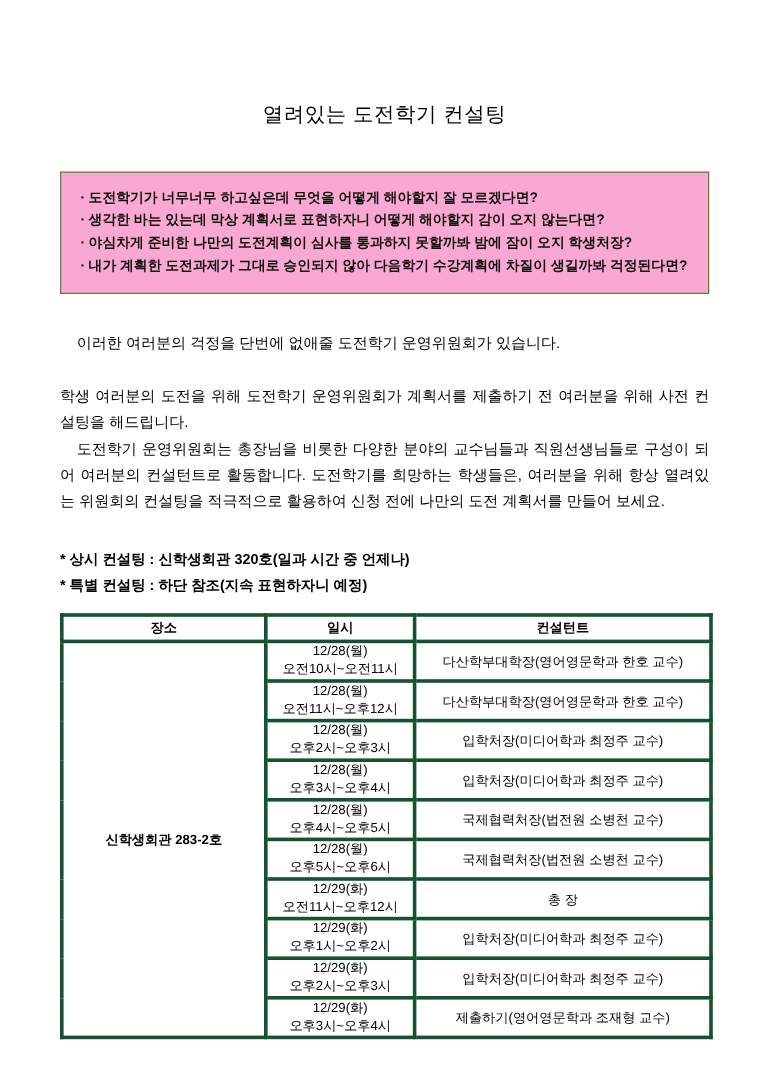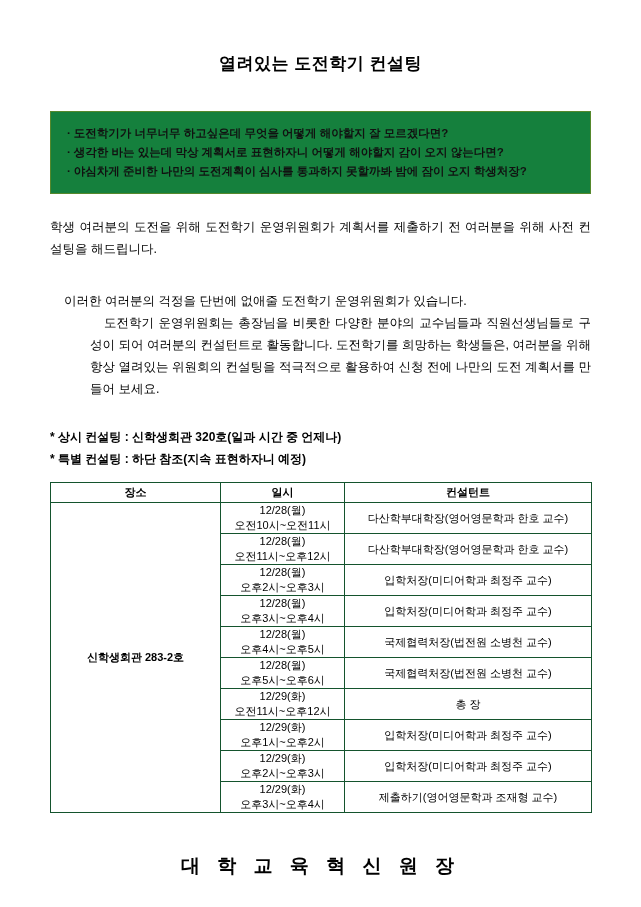--- a/index.html
+++ b/index.html
@@ -17,29 +17,29 @@
   .page {
     position: relative;
     width: 641px;
     height: 907px;
     box-sizing: border-box;
     padding: 0 50px;
   }
   .doc-title {
     text-align: center;
     font-size: 17px;
-    font-weight: bold;
+    font-weight: normal;
     letter-spacing: 0.5px;
-    margin-top: 52px;
+    margin-top: 84px;
     margin-bottom: 0;
   }
   .highlight-box {
     margin-top: 36px;
     border: 1px solid #55882c;
-    background: #15803d;
+    background: #f9a8d4;
     padding: 12px 14px 12px 16px;
     box-sizing: border-box;
   }
   .highlight-line {
     font-size: 11.5px;
     line-height: 19px;
     font-weight: bold;
     color: #111111;
     white-space: nowrap;
   }
@@ -56,39 +56,38 @@
   .para-lead {
     margin-top: 30px;
     text-indent: 14px;
   }
   .para-body {
     margin-top: 22px;
   }
   .para-body2 {
     text-indent: 14px;
     margin-top: 0;
-    margin-left: 40px;
   }
   .consult-lines {
     margin-top: 26px;
   }
   .consult-line {
     font-size: 12px;
     line-height: 22px;
     font-weight: bold;
   }
   table.schedule {
     margin-top: 12px;
     border-collapse: collapse;
     width: 100%;
     table-layout: fixed;
   }
   table.schedule th,
   table.schedule td {
-    border: 1px solid #14532d;
+    border: 3px solid #14532d;
     text-align: center;
     vertical-align: middle;
     font-size: 11px;
     padding: 0;
   }
   table.schedule th {
     font-weight: bold;
     height: 19px;
   }
   col.c-place { width: 170px; }
@@ -126,25 +125,28 @@
   <div class="highlight-box">
     <div class="highlight-line">
       <span class="bullet">·</span><span>도전학기가 너무너무 하고싶은데 무엇을 어떻게 해야할지 잘 모르겠다면?</span>
     </div>
     <div class="highlight-line">
       <span class="bullet">·</span><span>생각한 바는 있는데 막상 계획서로 표현하자니 어떻게 해야할지 감이 오지 않는다면?</span>
     </div>
     <div class="highlight-line">
       <span class="bullet">·</span><span>야심차게 준비한 나만의 도전계획이 심사를 통과하지 못할까봐 밤에 잠이 오지 학생처장?</span>
     </div>
+    <div class="highlight-line">
+      <span class="bullet">·</span><span>내가 계획한 도전과제가 그대로 승인되지 않아 다음학기 수강계획에 차질이 생길까봐 걱정된다면?</span>
+    </div>
   </div>
 
+  <p class="para para-lead">이러한 여러분의 걱정을 단번에 없애줄 도전학기 운영위원회가 있습니다.</p>
+
   <p class="para para-body">학생 여러분의 도전을 위해 도전학기 운영위원회가 계획서를 제출하기 전 여러분을 위해 사전 컨설팅을 해드립니다.</p>
-
-  <p class="para para-lead">이러한 여러분의 걱정을 단번에 없애줄 도전학기 운영위원회가 있습니다.</p>
 
   <p class="para para-body2">도전학기 운영위원회는 총장님을 비롯한 다양한 분야의 교수님들과 직원선생님들로 구성이 되어 여러분의 컨설턴트로 활동합니다. 도전학기를 희망하는 학생들은, 여러분을 위해 항상 열려있는 위원회의 컨설팅을 적극적으로 활용하여 신청 전에 나만의 도전 계획서를 만들어 보세요.</p>
 
   <div class="consult-lines">
     <div class="consult-line">* 상시 컨설팅 : 신학생회관 320호(일과 시간 중 언제나)</div>
     <div class="consult-line">* 특별 컨설팅 : 하단 참조(지속 표현하자니 예정)</div>
   </div>
 
   <table class="schedule">
     <colgroup>

